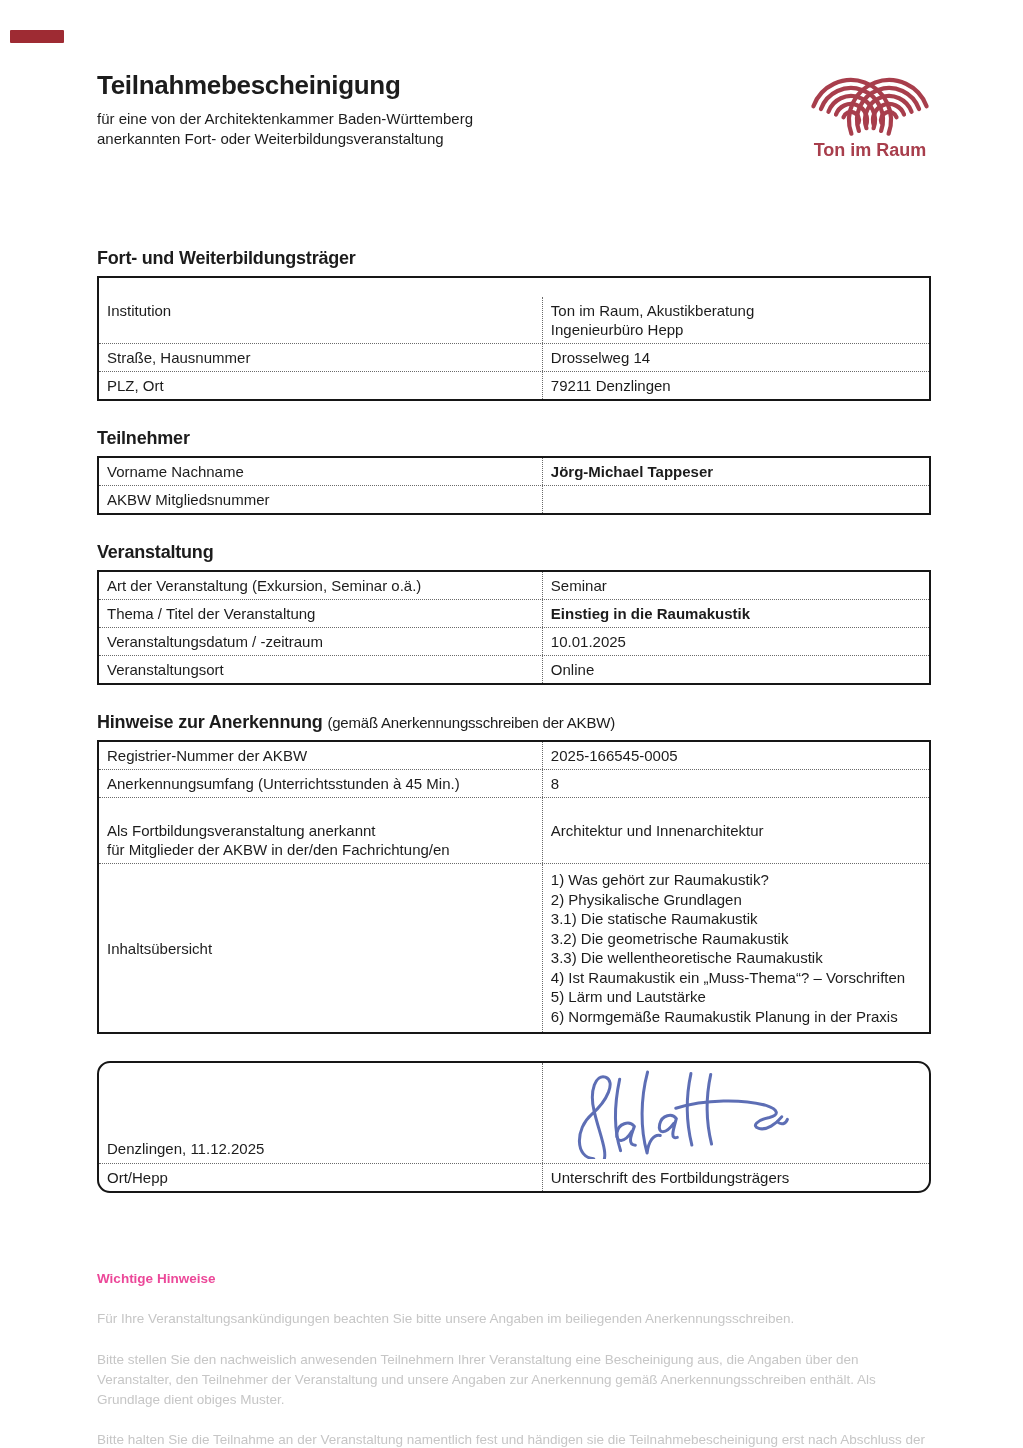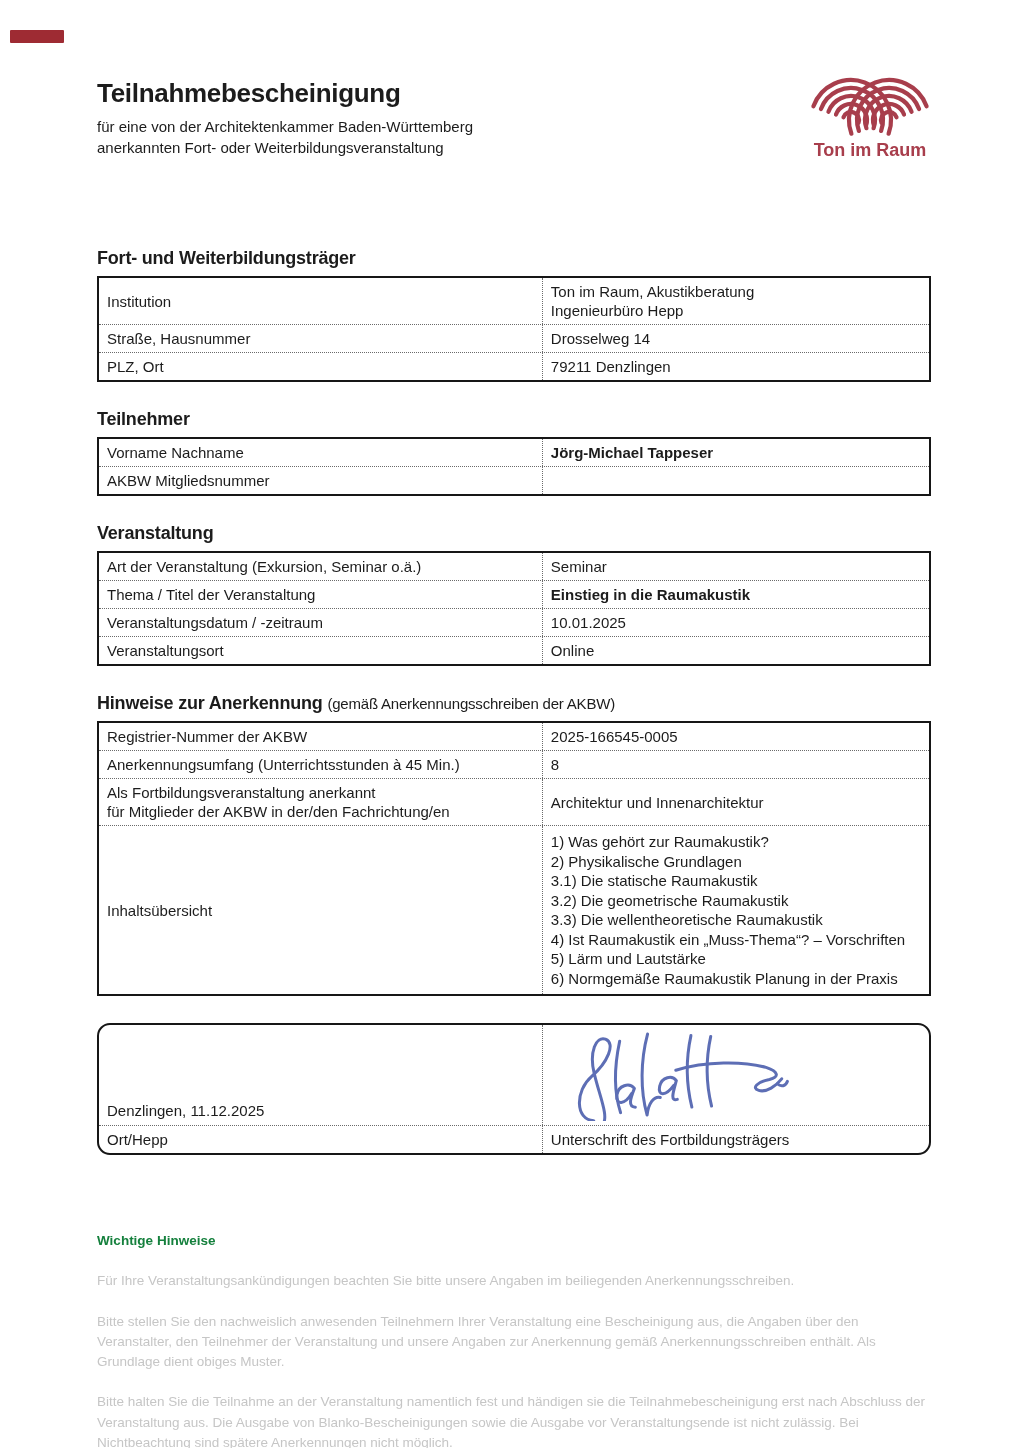--- a/index.html
+++ b/index.html
@@ -7,50 +7,50 @@
     position:relative; width:1023px; height:1448px; background:#ffffff;
     font-family:"Liberation Sans", sans-serif; color:#1c1c1c; overflow:hidden;
   }
   .corner-mark {
     position:absolute; left:10px; top:30px; width:54px; height:13px;
     background:#9e2b33; border-radius:1px;
   }
   .content { position:absolute; left:97px; top:0; width:834px; }
 
   
-  .header { margin-top:70px; display:flex; justify-content:space-between; align-items:center; }
+  .header { margin-top:70px; display:flex; justify-content:space-between; align-items:flex-start; }
   .doc-title { font-size:26px; font-weight:bold; letter-spacing:-0.3px; margin:0 0 8px 0; }
   .doc-subtitle { font-size:15px; line-height:1.35; white-space:pre-line; }
   .logo { margin-top:-6px; margin-right:0; }
 
   
   .sec-h { font-size:18px; font-weight:bold; margin:27px 0 7px 0; letter-spacing:-0.2px; }
   .sec-h.first { margin-top:82px; }
   .sec-h .suffix { font-size:15px; font-weight:normal; }
 
   
   .tbl { border:2px solid #161616; }
   .trow { display:flex; }
   .trow + .trow { border-top:1px dotted #6a6a6a; }
   .cell { font-size:15px; line-height:19px; padding:4px 10px 4px 8px;
           display:flex; flex-direction:column; justify-content:center; min-height:21px; }
   .cell-l { width:445px; box-sizing:border-box; }
   .cell-r { width:389px; box-sizing:border-box; border-left:1px dotted #6a6a6a; }
-  .pre { white-space:pre-line; }
+  .pre { white-space:pre-line;margin-top:19px; }
   .bold { font-weight:bold; }
   .list-cell { justify-content:center; padding-top:6px; padding-bottom:6px; line-height:19.5px; }
 
   
   .sig-top { height:100px; }
   .sig-place { justify-content:flex-end; padding-bottom:5px; }
   .sig-cell { justify-content:flex-start; padding-top:2px; }
 
   
   .footnotes { margin-top:76px; font-size:13.5px; line-height:1.5; color:#c6c6c6; }
-  .footnotes .fn-h { font-weight:bold; color:#15803d; margin:0 0 20px 0; }
+  .footnotes .fn-h { font-weight:bold; color:#ec4899; margin:0 0 20px 0; }
   .footnotes p { margin:0 0 20px 0; }
 </style>
 </head>
 <body>
 
 <div class="page">
   <div class="corner-mark"></div>
 
   <div class="content">
 

